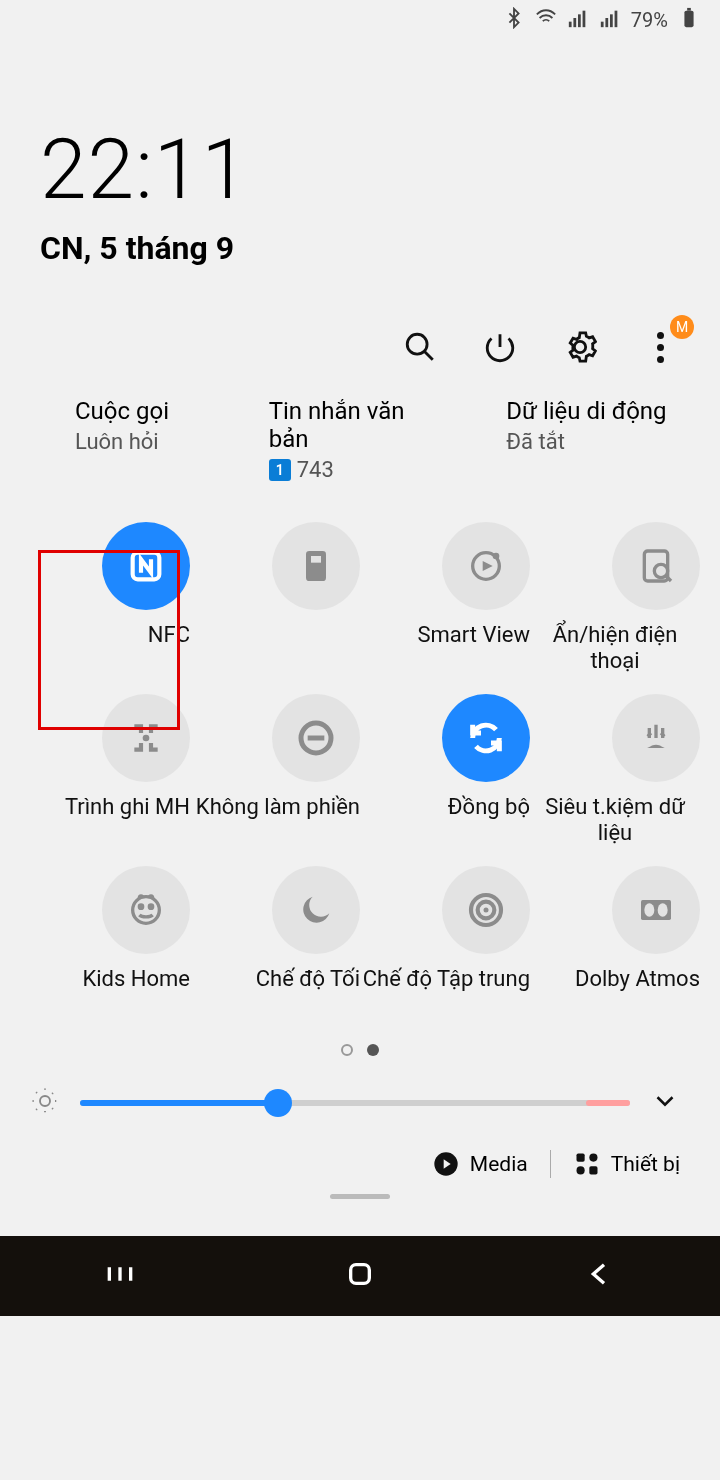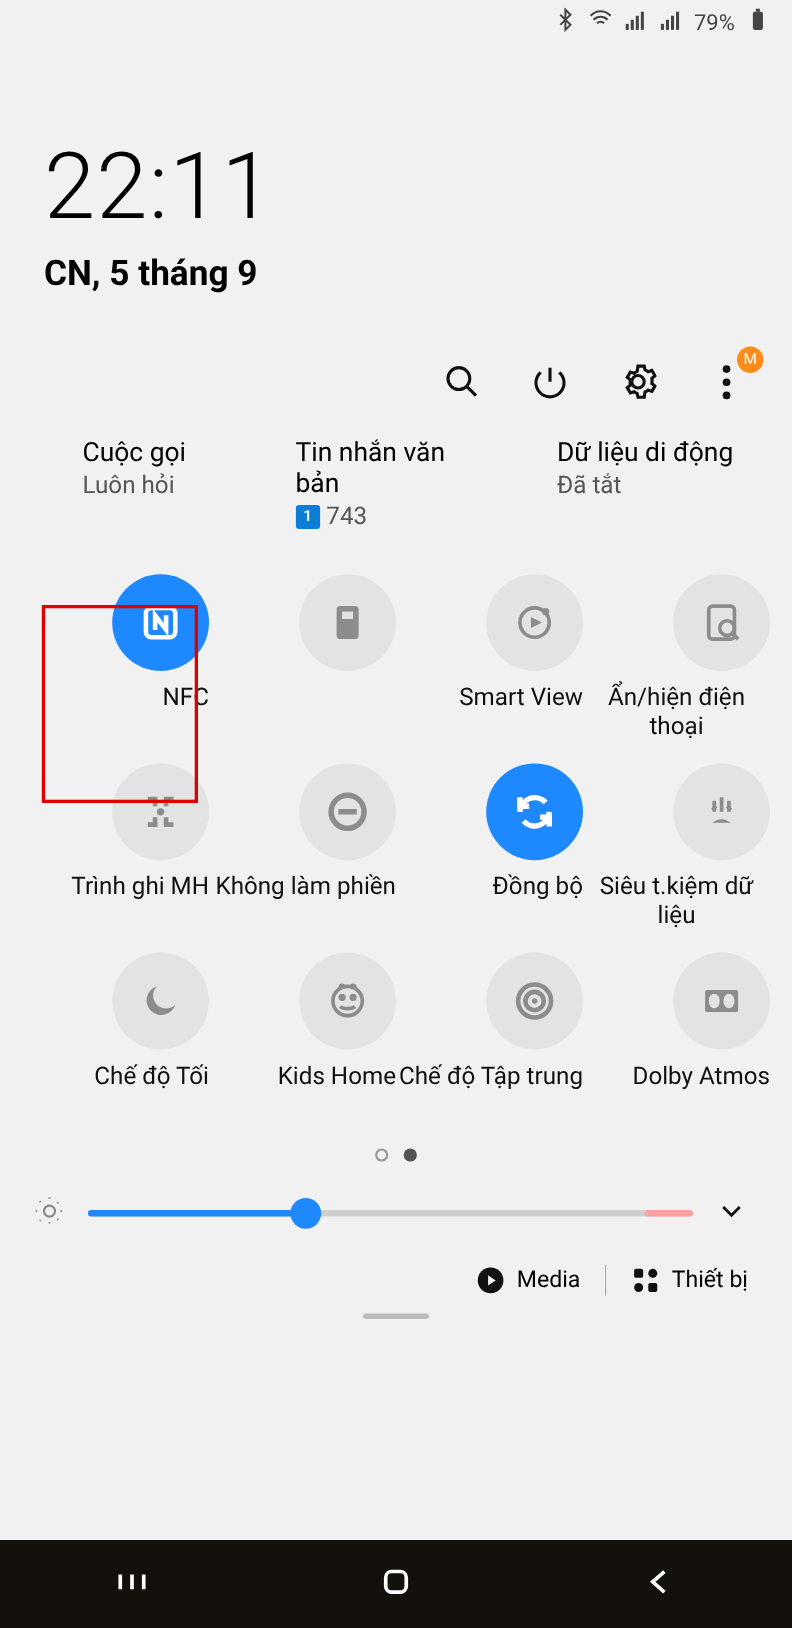--- a/index.html
+++ b/index.html
@@ -1,17 +1,17 @@
 <!DOCTYPE html>
 <html><head>
 <meta charset="utf-8">
 <style>
   * { margin: 0; padding: 0; box-sizing: border-box; font-family: -apple-system, BlinkMacSystemFont, "Segoe UI", Roboto, Arial, sans-serif; }
   html, body { width: 720px; height: 1480px; background: #f1f1f1; color: #000; overflow: hidden; }
-  .screen { width: 720px; height: 1480px; position: relative; background: #f1f1f1; display: flex; flex-direction: column; }
+  .screen { width: 720px; height: 1316px; position: relative; background: #f1f1f1; display: flex; flex-direction: column; }
   .status-bar { height: 40px; display: flex; justify-content: flex-end; align-items: center; gap: 10px; padding: 0 20px; font-size: 20px; color: #444; }
   .status-bar svg { width: 22px; height: 22px; }
   .clock-block { padding: 80px 40px 60px 40px; }
   .clock-time { font-size: 84px; font-weight: 300; letter-spacing: 1px; }
   .clock-date { font-size: 32px; font-weight: 700; margin-top: 10px; }
   .actions-row { display: flex; justify-content: flex-end; align-items: center; gap: 40px; padding: 0 40px 30px 40px; position: relative; }
   .actions-row .icon-btn { width: 40px; height: 40px; display:flex; align-items:center; justify-content:center; }
   .actions-row svg { width: 34px; height: 34px; stroke:#111; fill:none; stroke-width:2; }
   .menu-wrap { position: relative; }
   .menu-dots { display: flex; flex-direction: column; gap: 5px; }
@@ -214,37 +214,37 @@
           <svg viewBox="0 0 24 24" fill="none" stroke="#8c8c8c" stroke-width="2">
             <path d="M8 6v6M12 4v8M16 6v6"></path>
             <path d="M6 18c2 0 3-2 6-2s4 2 6 2" fill="#8c8c8c" stroke="none"></path>
             <path d="M9 9l-2 2M15 9l2 2"></path>
           </svg>
         </div>
         <div class="toggle-label">Siêu t.kiệm dữ liệu</div>
       </div>
       <div class="toggle-item">
         <div class="toggle-circle">
-          <svg viewBox="0 0 24 24" fill="#8c8c8c">
-            <path d="M20 14A8 8 0 1110 4a7 7 0 0010 10z"></path>
-          </svg>
-        </div>
-        <div class="toggle-label">Chế độ Tối</div>
-      </div>
-      <div class="toggle-item">
-        <div class="toggle-circle">
           <svg viewBox="0 0 24 24" fill="none" stroke="#8c8c8c" stroke-width="2">
             <circle cx="12" cy="12" r="8"></circle>
             <circle cx="9" cy="10" r="1" fill="#8c8c8c"></circle>
             <circle cx="15" cy="10" r="1" fill="#8c8c8c"></circle>
             <path d="M8 15c1.5 1.5 6.5 1.5 8 0"></path>
             <path d="M8 5c0-2 2-2 2 0M14 5c0-2 2-2 2 0"></path>
           </svg>
         </div>
         <div class="toggle-label">Kids Home</div>
+      </div>
+      <div class="toggle-item">
+        <div class="toggle-circle">
+          <svg viewBox="0 0 24 24" fill="#8c8c8c">
+            <path d="M20 14A8 8 0 1110 4a7 7 0 0010 10z"></path>
+          </svg>
+        </div>
+        <div class="toggle-label">Chế độ Tối</div>
       </div>
       <div class="toggle-item">
         <div class="toggle-circle">
           <svg viewBox="0 0 24 24" fill="none" stroke="#8c8c8c" stroke-width="2.5">
             <circle cx="12" cy="12" r="9"></circle>
             <circle cx="12" cy="12" r="5"></circle>
             <circle cx="12" cy="12" r="1.5" fill="#8c8c8c" stroke="none"></circle>
           </svg>
         </div>
         <div class="toggle-label">Chế độ Tập trung</div>

